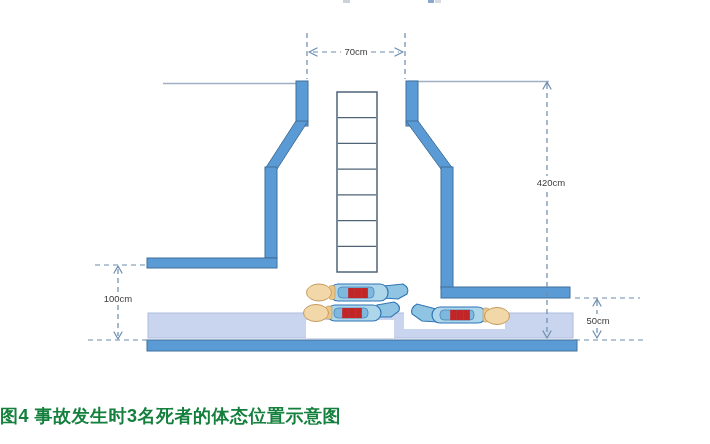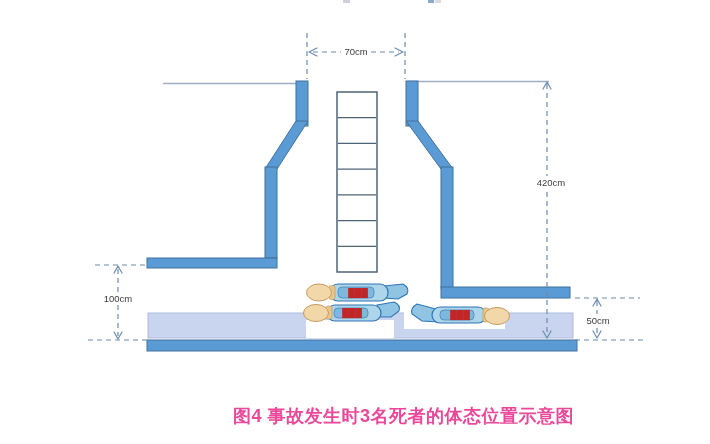--- a/index.html
+++ b/index.html
@@ -16,22 +16,22 @@
   .platform{fill:var(--platform,#C9D4EE);stroke:#AEBDDE;stroke-width:1;}
   .recess{fill:#fff;}
   .torso{fill:var(--body_fill,#AED6EA);stroke:var(--body_outline,#2E75B6);stroke-width:1.2;}
   .vest{fill:#7FB8DE;stroke:#3D7FB5;stroke-width:0.7;}
   .leg{fill:#8FC4E2;stroke:var(--body_outline,#2E75B6);stroke-width:1.1;}
   .head{fill:var(--head,#F2D8A8);stroke:#C49A5E;stroke-width:1;}
   .collar{fill:#E9C687;stroke:#BF9356;stroke-width:0.6;}
   .vlabel{font-family:"DejaVu Sans",sans-serif;font-size:8.5px;font-weight:bold;
           fill:var(--label_red,#C22525);filter:blur(0.5px);}
   .whitebg{fill:#fff;}
-  #caption{position:absolute;left:0;top:404px;width:574px;text-align:right;
-           font-size:18px;font-weight:bold;color:#ec4899;letter-spacing:0.5px;}
+  #caption{position:absolute;left:0;top:404px;width:574px;text-align:left;
+           font-size:18px;font-weight:bold;color:#15803d;letter-spacing:0.5px;}
 </style>
 </head>
 <body>
 
 <div id="stage">
   <svg width="710" height="400" viewBox="0 0 710 400">
 
     <g>
       <rect x="343" y="0" width="7" height="3" fill="#ccd2da"></rect>
       <rect x="428" y="0" width="6" height="3" fill="#8aa7d0"></rect>

